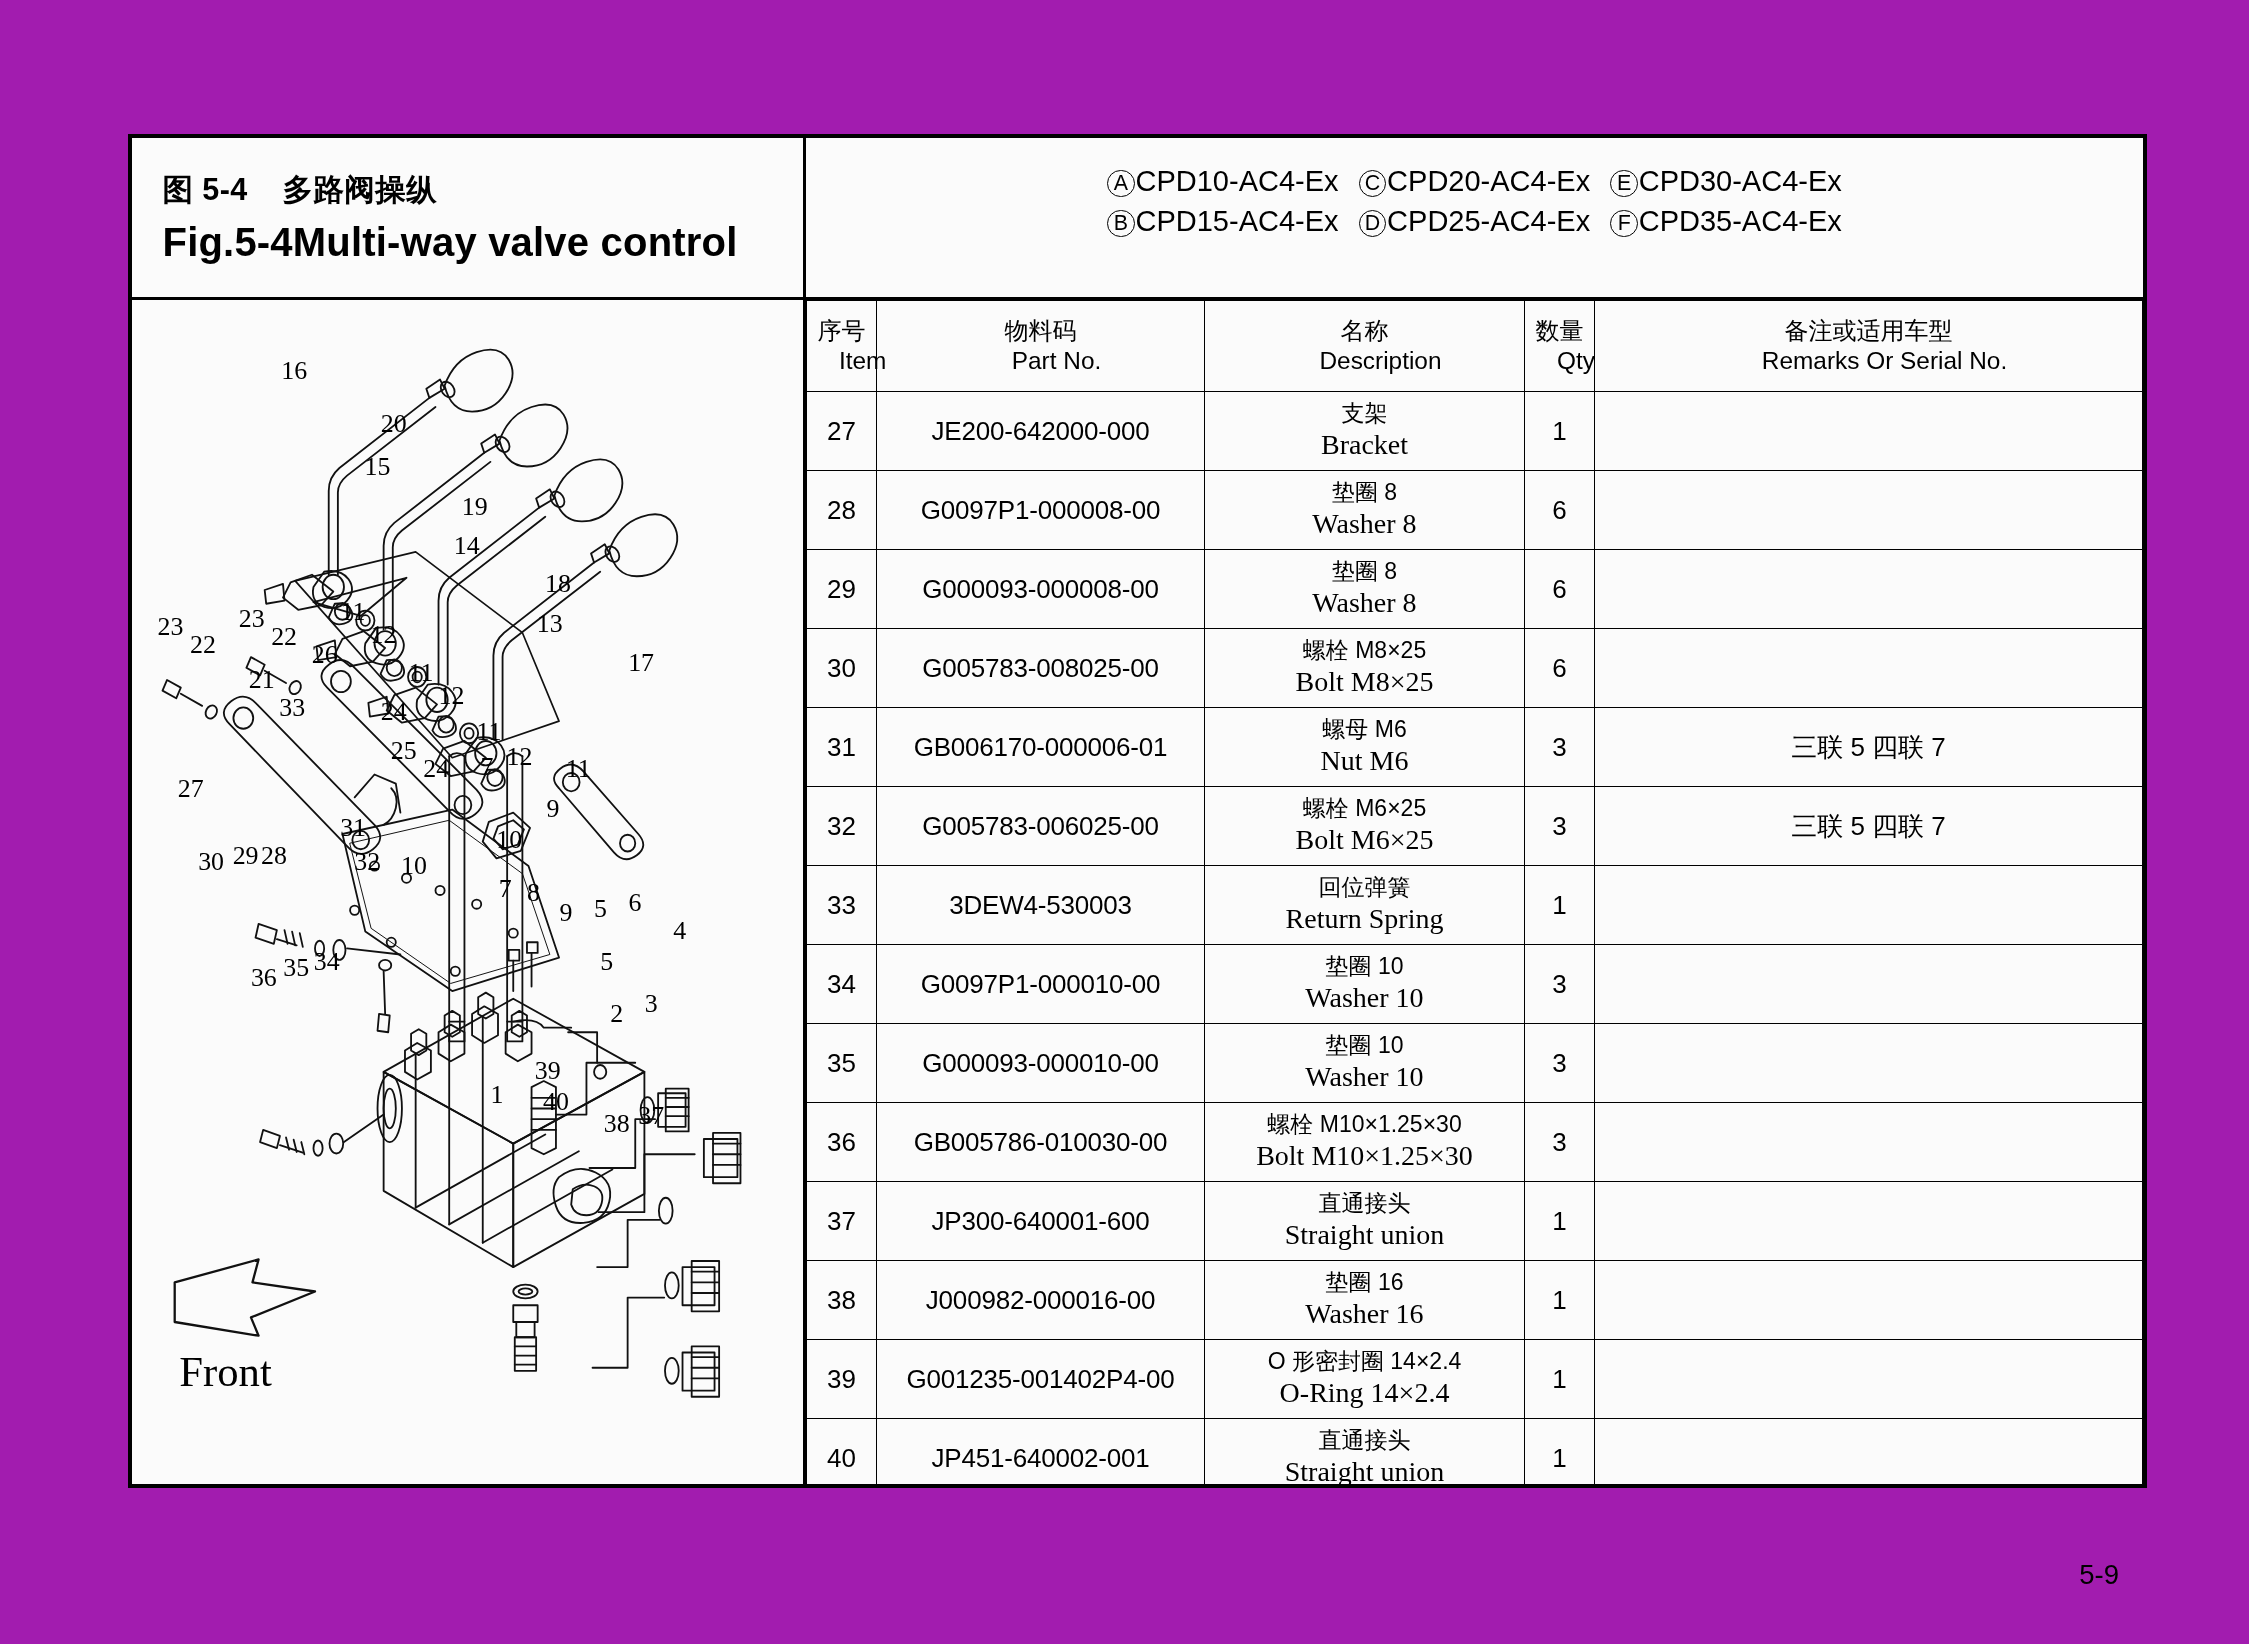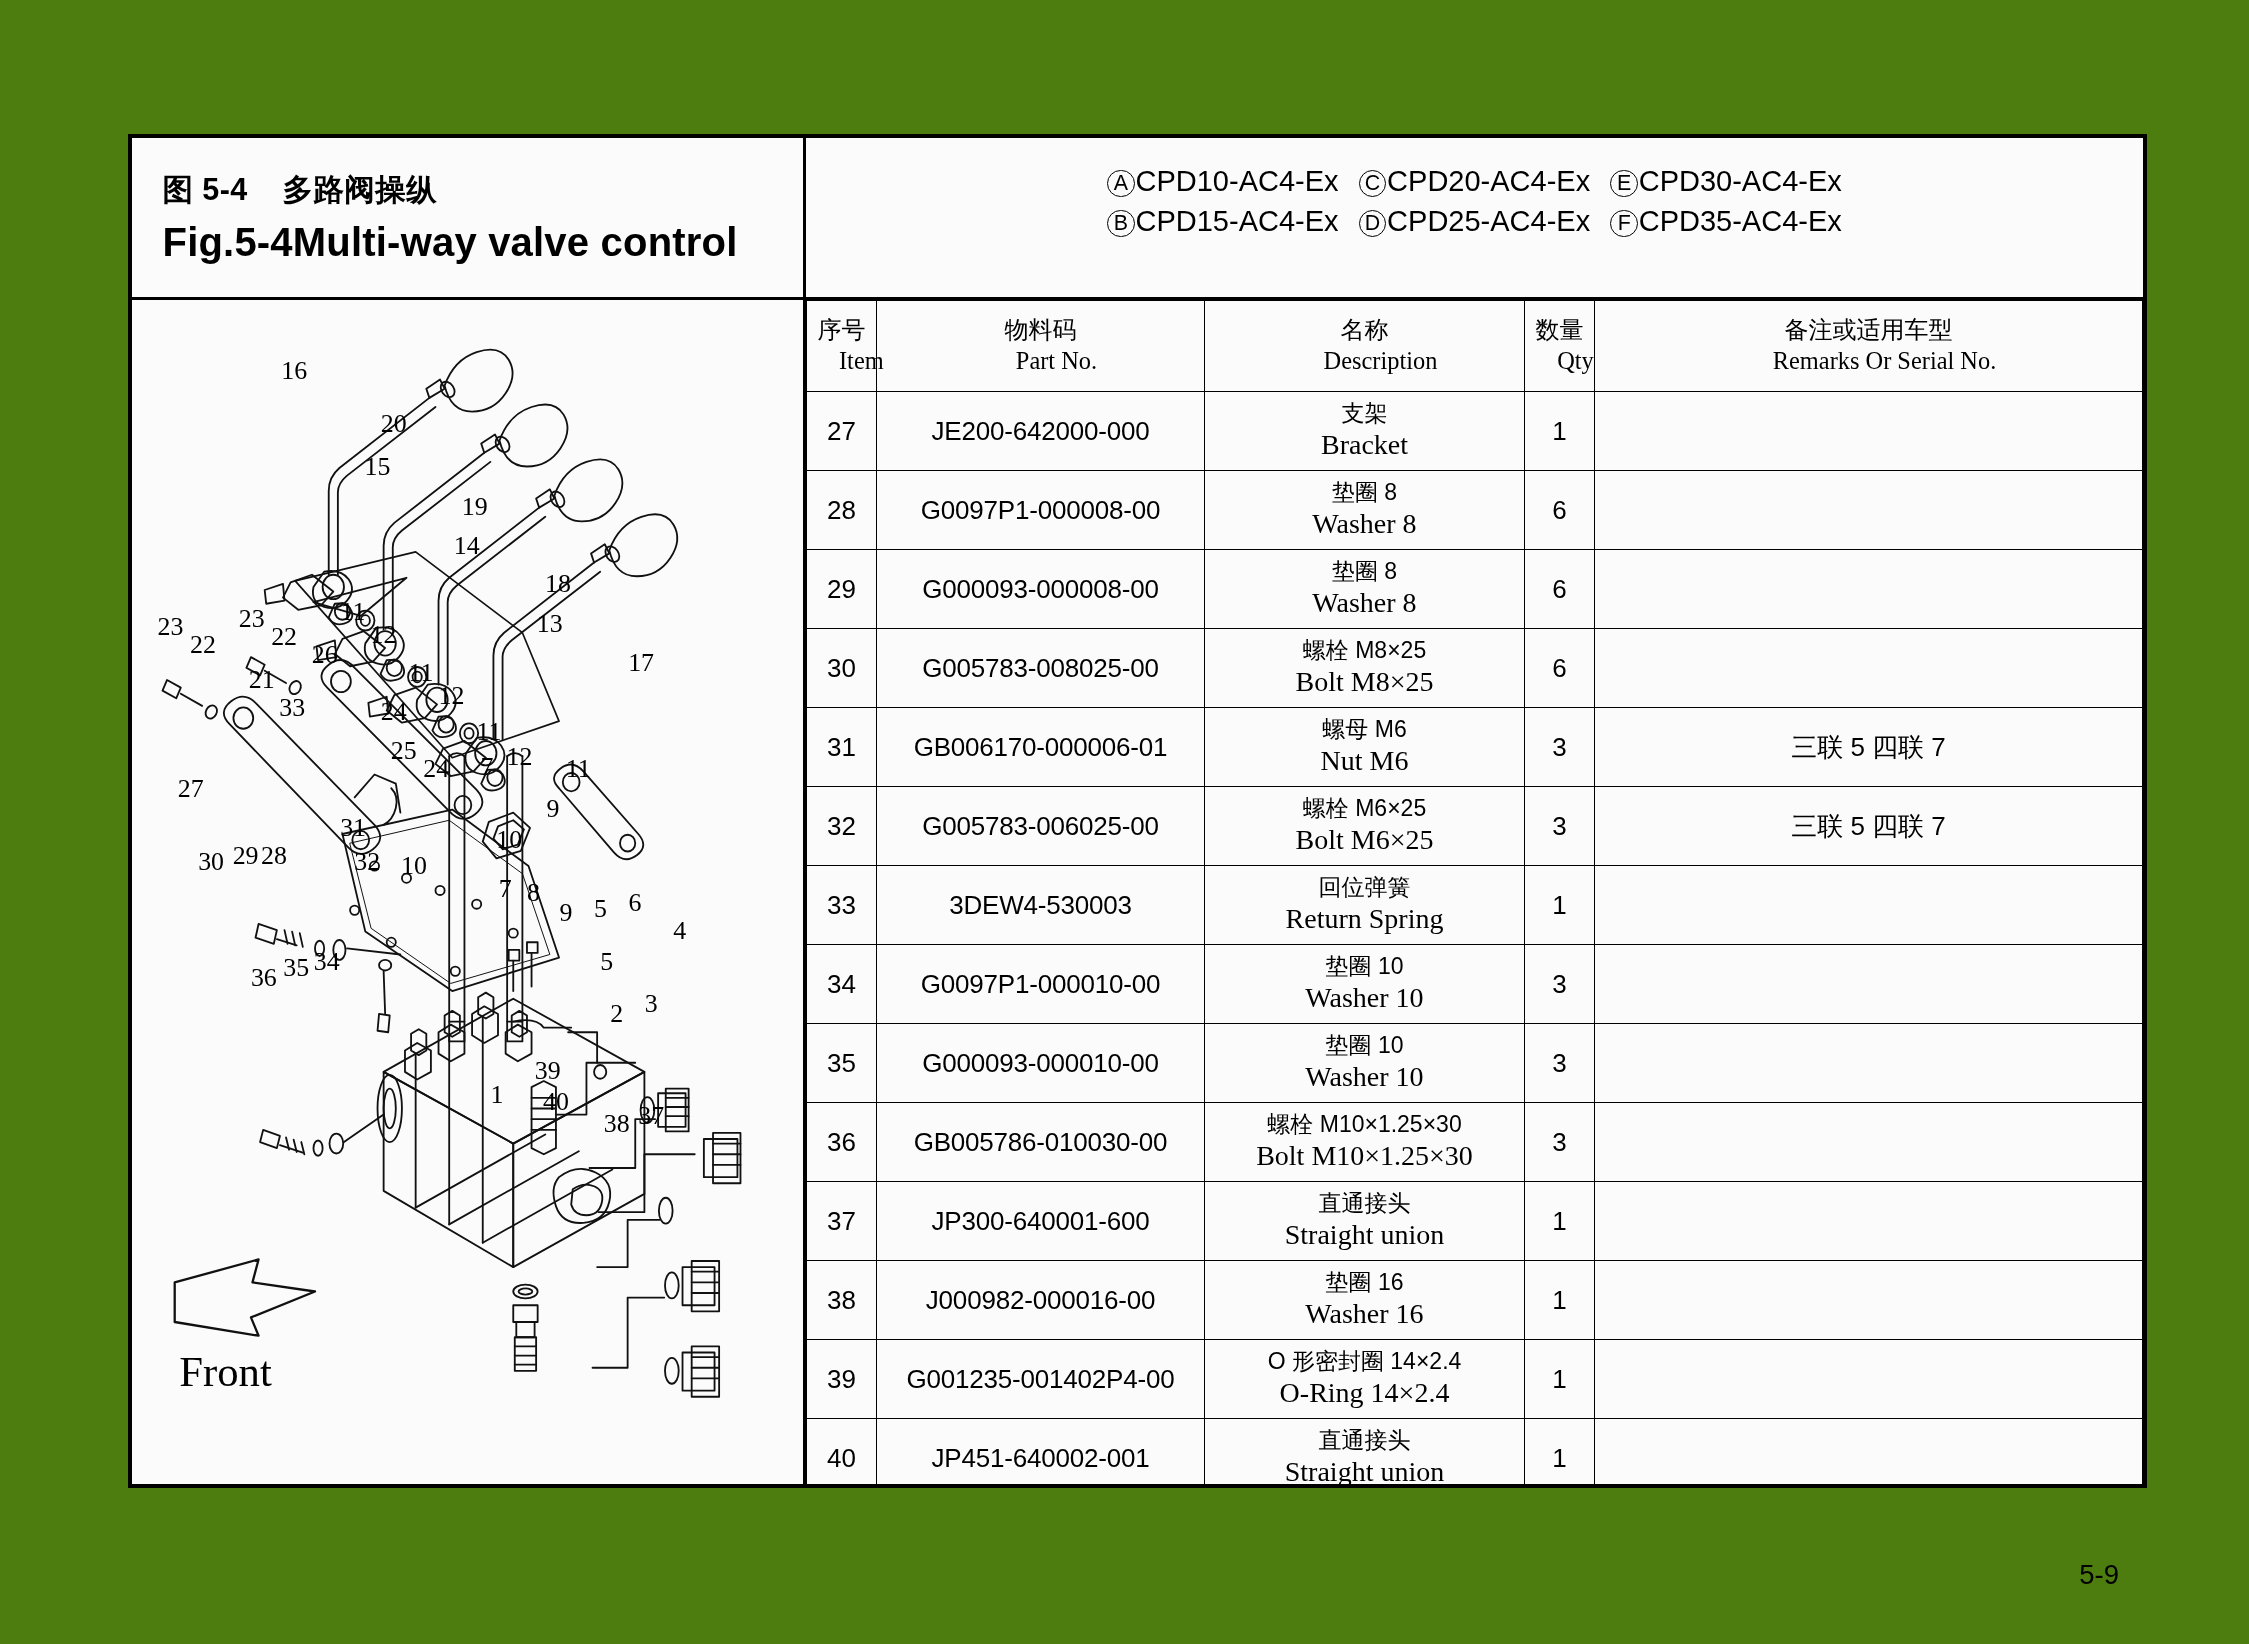--- a/index.html
+++ b/index.html
@@ -2,21 +2,21 @@
 <html style="font-size:12.2px"><head>
 <meta charset="utf-8">
 <style>
   html,body{margin:0;padding:0;background:#fff;}
   body{
     width:2250px;height:1644px;
     font-family:"Liberation Sans", sans-serif;
     color:#000;
     -webkit-font-smoothing:antialiased;
   }
-  .page{position:relative;width:2250px;height:1644px;background:#4d7c0f;overflow:hidden;}
+  .page{position:relative;width:2250px;height:1644px;background:#a21caf;overflow:hidden;}
 
   
   .frame{
     position:absolute;left:128px;top:134px;width:2019px;height:1354px;
     border:4.6px solid #000;box-sizing:border-box;background:#fbfbfb;
   }
 
   
   .header{
     position:absolute;left:0;top:0;width:100%;height:162px;
@@ -60,21 +60,21 @@
     font-size:25px;
   }
   table.parts col.c-item{width:70px;}
   table.parts col.c-part{width:328px;}
   table.parts col.c-desc{width:320px;}
   table.parts col.c-qty{width:70px;}
   table.parts col.c-rem{width:none;}
   table.parts th,table.parts td{
     border:1.5px solid #000;padding:0;text-align:center;vertical-align:middle;
   }
-  table.parts thead th{height:90px;font-weight:normal;line-height:1.22;font-family:Liberation Serif, serif;}
+  table.parts thead th{height:90px;font-weight:normal;line-height:1.22;}
   table.parts thead th .cn{display:block;font-size:24px;}
   table.parts thead th .en{display:block;font-size:24.4px;padding-left:32px;}
   table.parts tbody tr{height:79px;}
   td.item{font-size:26px;}
   td.part{font-size:26px;letter-spacing:-0.2px;}
   td.desc{text-align:left;padding-left:17px;line-height:1.2;}
   td.desc .cn{display:block;font-size:23px;}
   td.desc .en{display:block;font-size:28px;font-family:Liberation Serif, serif;}
   td.qty{font-size:26px;}
   td.rem{font-size:26px;}

